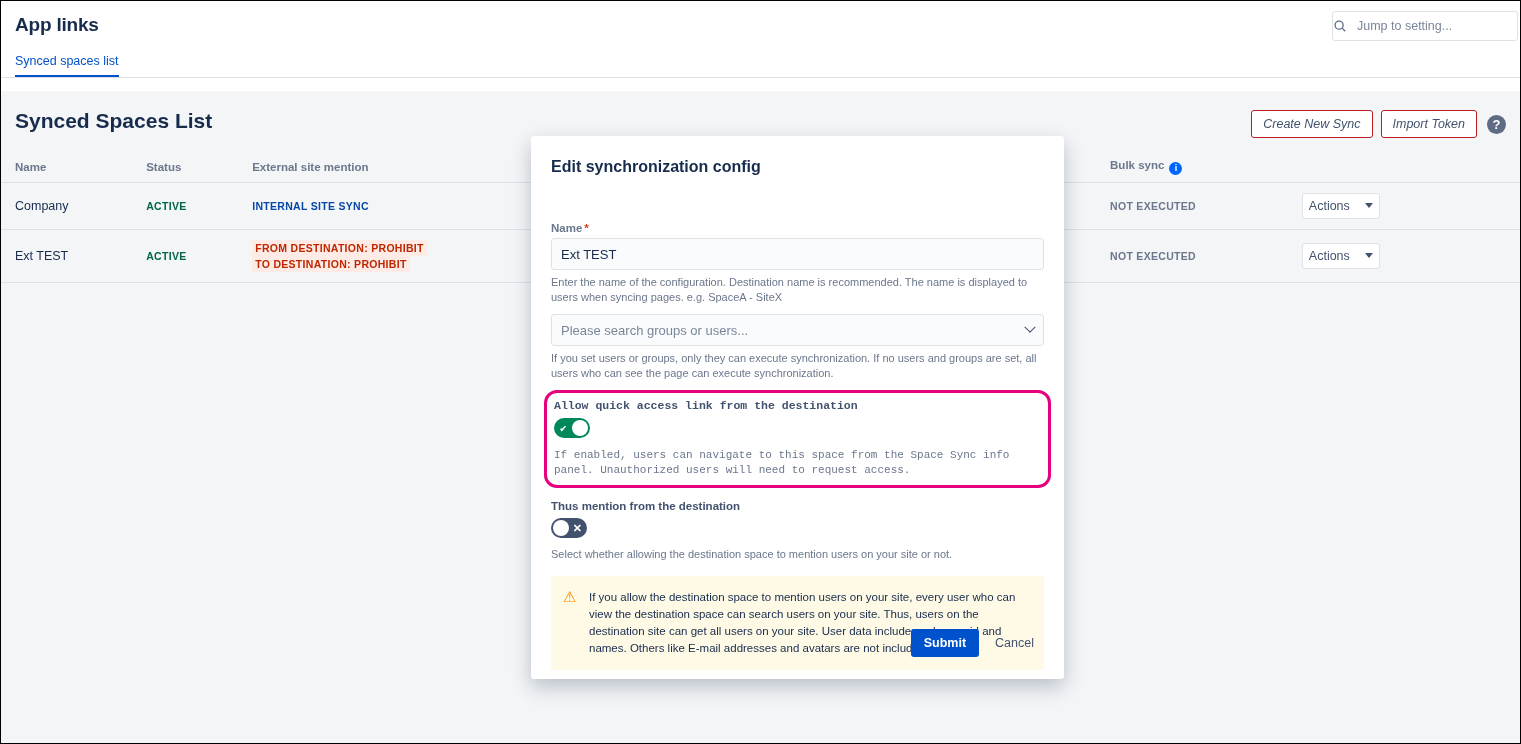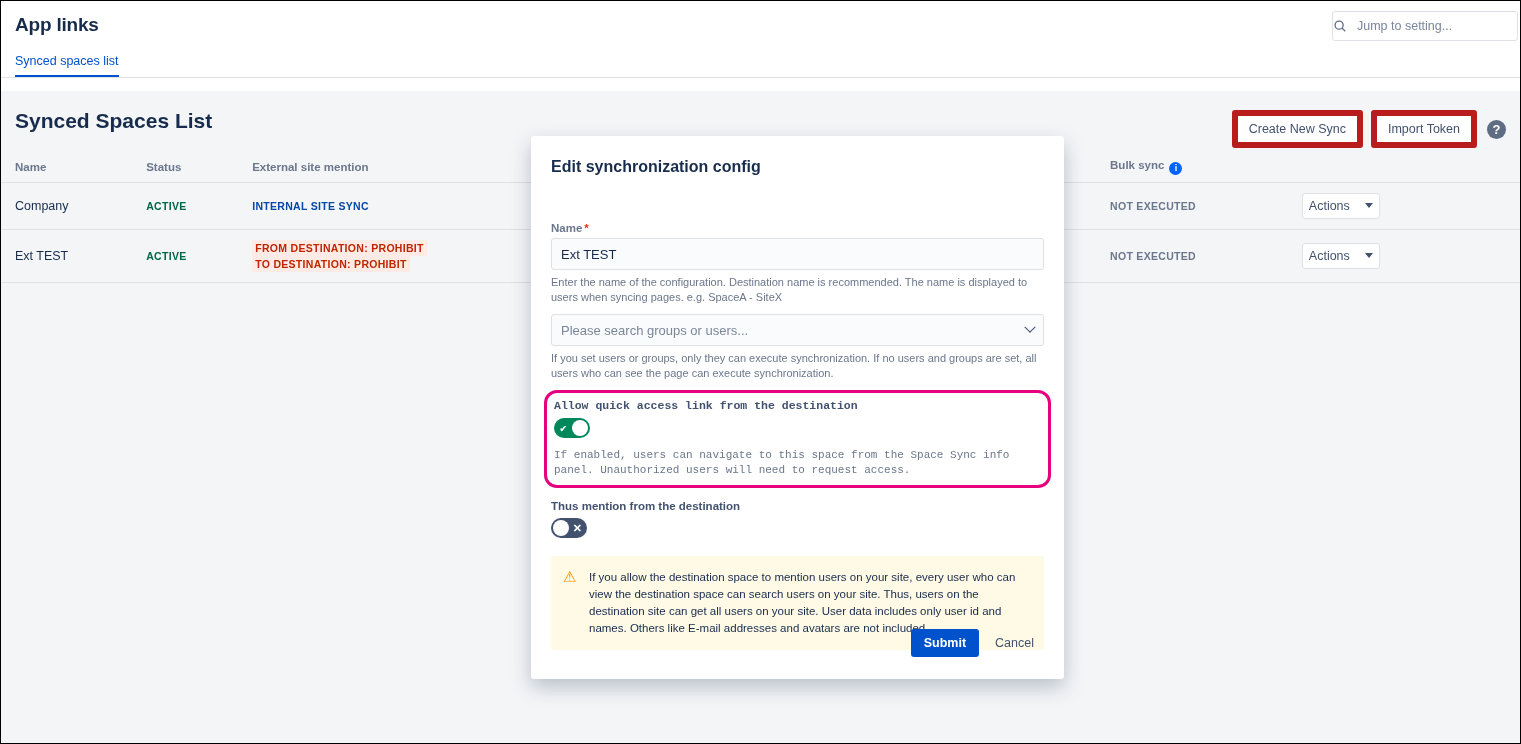--- a/index.html
+++ b/index.html
@@ -98,28 +98,29 @@
   }
   .panel-actions {
     position: absolute;
     right: 14px; top: 19px;
     display: flex;
     align-items: center;
     gap: 8px;
   }
   .btn-std {
     background: #ffffff;
-    border: 6px solid #b91c1c;
+    border: 1px solid #b91c1c;
     border-radius: 3px;
     color: #42526e;
     font-size: 12.5px;
     padding: 6px 11px;
     cursor: pointer;
     font-family: "Liberation Sans", sans-serif;
     white-space: nowrap;
+    font-style: italic;
   }
   .help-icon {
     width: 19px; height: 19px;
     border-radius: 50%;
     background: #5e6c84;
     color: #ffffff;
     font-size: 13px;
     font-weight: bold;
     display: flex;
     align-items: center;
@@ -477,20 +478,21 @@
         <span class="knob"></span>
       </div>
       <div class="hint" style="margin-bottom:0">If enabled, users can navigate to this space from the Space Sync info panel. Unauthorized users will need to request access.</div>
     </div>
 
     <div class="toggle-label" style="margin-top:12px">Thus mention from the destination</div>
     <div class="toggle off">
       <span class="glyph">✕</span>
       <span class="knob"></span>
     </div>
+    <div class="hint">Select whether allowing the destination space to mention users on your site or not.</div>
 
     <div class="warn-box">
       <div class="warn-icon">⚠</div>
       <div class="warn-text">If you allow the destination space to mention users on your site, every user who can view the destination space can search users on your site. Thus, users on the destination site can get all users on your site. User data includes only user id and names. Others like E-mail addresses and avatars are not included.</div>
     </div>
 
     <div class="modal-footer">
       <button class="btn-primary">Submit</button>
       <button class="btn-subtle">Cancel</button>
     </div>

